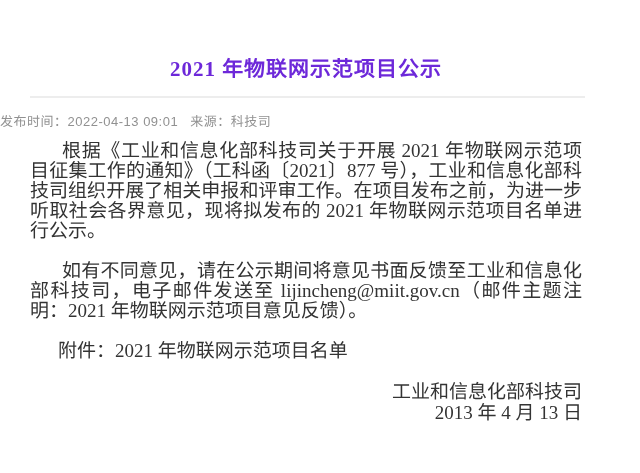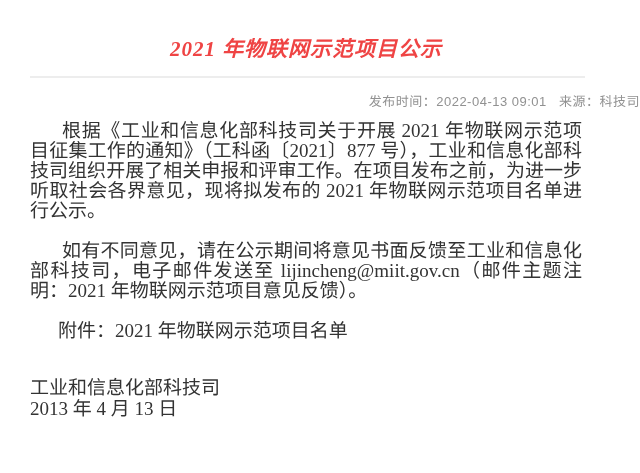--- a/index.html
+++ b/index.html
@@ -11,37 +11,36 @@
     position: relative;
     width: 640px;
     height: 473px;
     background: #ffffff;
     overflow: hidden;
     font-family: "Liberation Serif", "DejaVu Serif", serif;
     color: #333333;
   }
   .doc-title {
     margin: 0;
-    padding: 32px 58px 0 30px;
+    padding: 52px 58px 0 30px;
     text-align: center;
     font-size: 21px;
     font-weight: bold;
-    color: #ef4444;
+    color: #6d28d9;
     letter-spacing: 1px;
     font-family: "Liberation Serif", "DejaVu Serif", serif;
-    font-style: italic;
   }
   .divider {
     margin: 14px 55px 0 30px;
     height: 0;
     border-bottom: 2px solid #ededed;
   }
   .meta {
     margin-top: 13px;
-    text-align: right;
+    text-align: left;
     font-family: "Liberation Sans", "DejaVu Sans", sans-serif;
     font-size: 13px;
     color: #919191;
     letter-spacing: 0.5px;
   }
   .meta .meta-gap {
     margin-left: 8px;
   }
   .content {
     padding: 11px 58px 0 30px;
@@ -58,22 +57,22 @@
   }
   .contact-line {
     line-height: 20px;
   }
   .attachment {
     margin-top: 4px;
     padding-left: 28px;
     line-height: 20px;
   }
   .signature {
-    margin-top: 36px;
-    text-align: left;
+    margin-top: 20px;
+    text-align: right;
     line-height: 21px;
   }
 </style>
 </head>
 <body>
 
 <div class="page">
 
   <h1 class="doc-title">2021 年物联网示范项目公示</h1>
 

